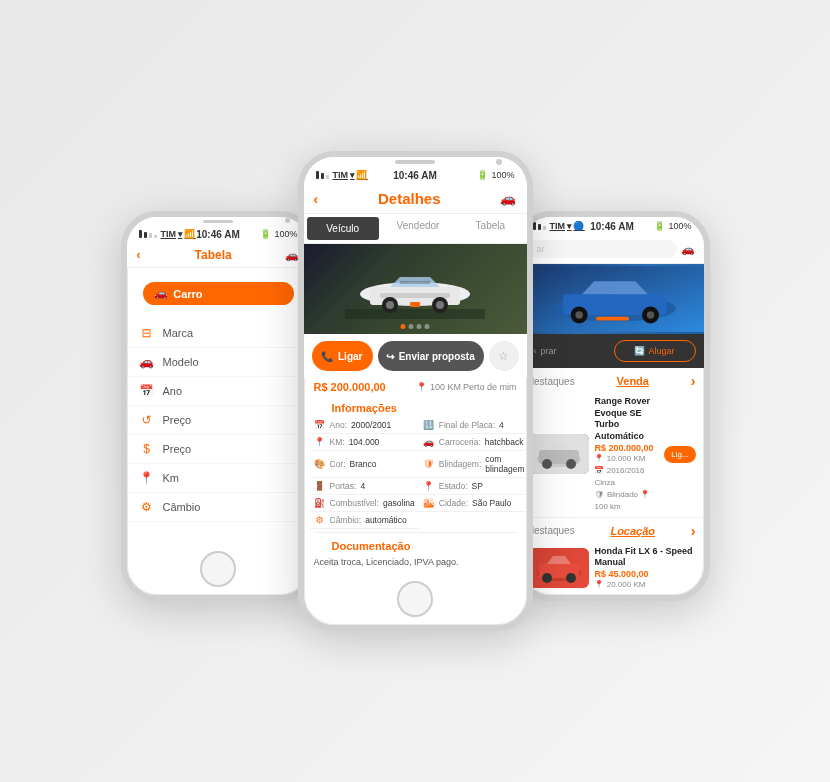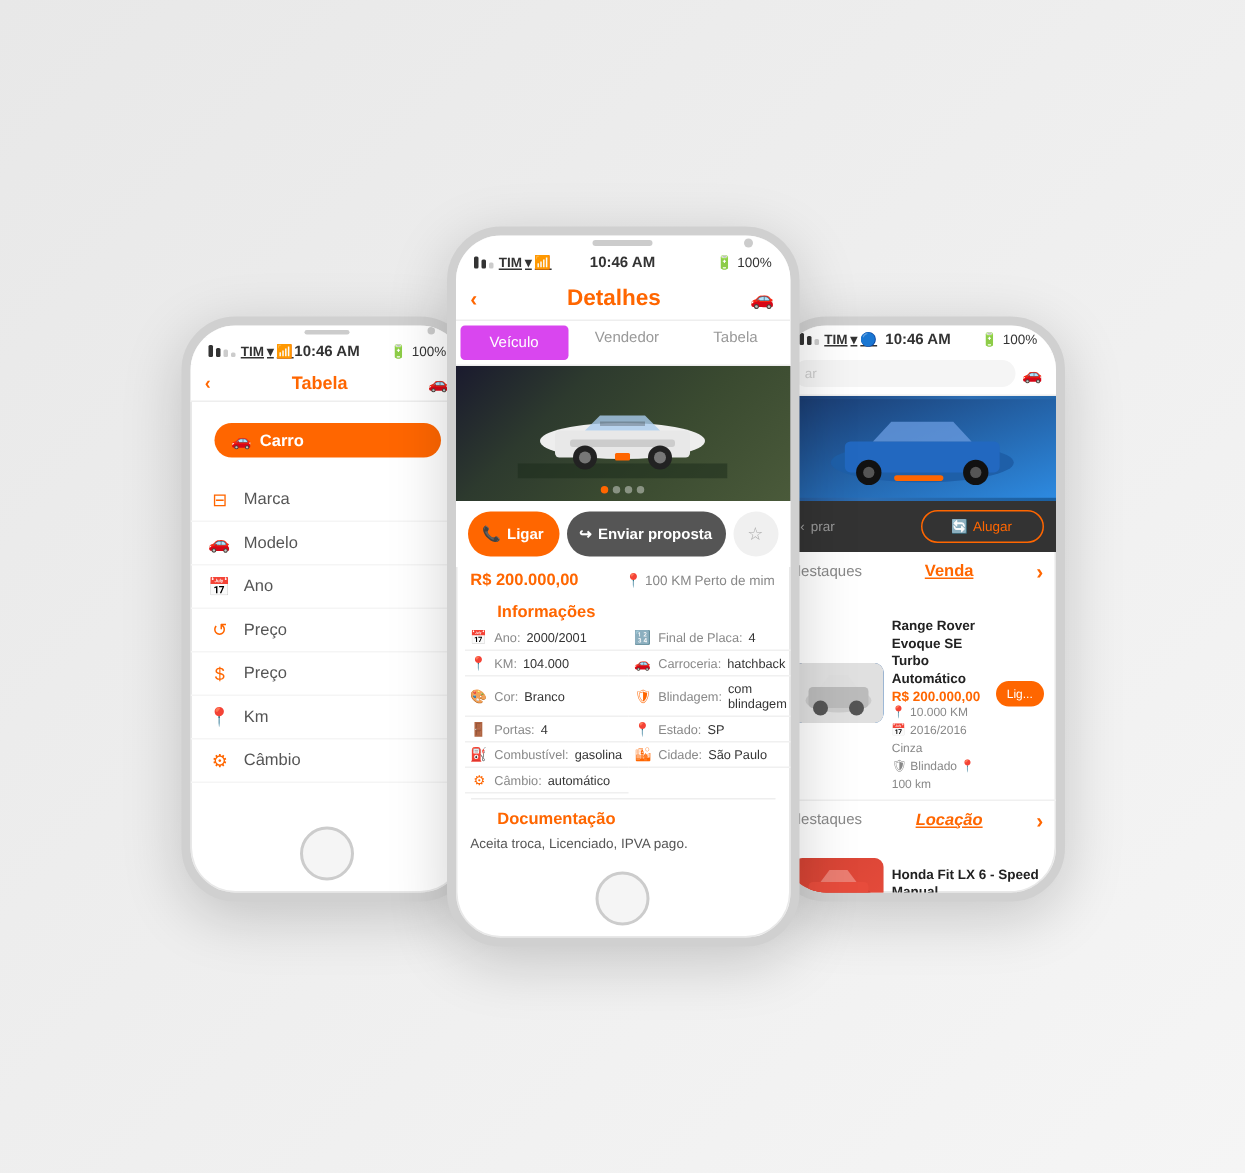--- a/index.html
+++ b/index.html
@@ -95,21 +95,21 @@
     }
     .tab {
       flex: 1;
       text-align: center;
       padding: 6px 0;
       font-size: 10px;
       color: #999;
       font-weight: 500;
     }
     .tab.active {
-      background: #d946ef;
+      background: #404040;
       color: #fff;
       border-radius: 3px;
       margin: 3px 3px;
     }
 
     
     .car-image-area {
       background: #2a2a2a;
       height: 90px;
       position: relative;
@@ -419,21 +419,20 @@
       justify-content: center;
     }
     .car-card-info {
       flex: 1;
     }
     .car-card-name {
       font-size: 9px;
       font-weight: 600;
       color: #222;
       line-height: 1.3;
-      margin-top: 16px;
     }
     .car-card-price {
       font-size: 9px;
       font-weight: 700;
       color: #ff6600;
     }
     .car-card-meta {
       font-size: 8px;
       color: #888;
       line-height: 1.5;

